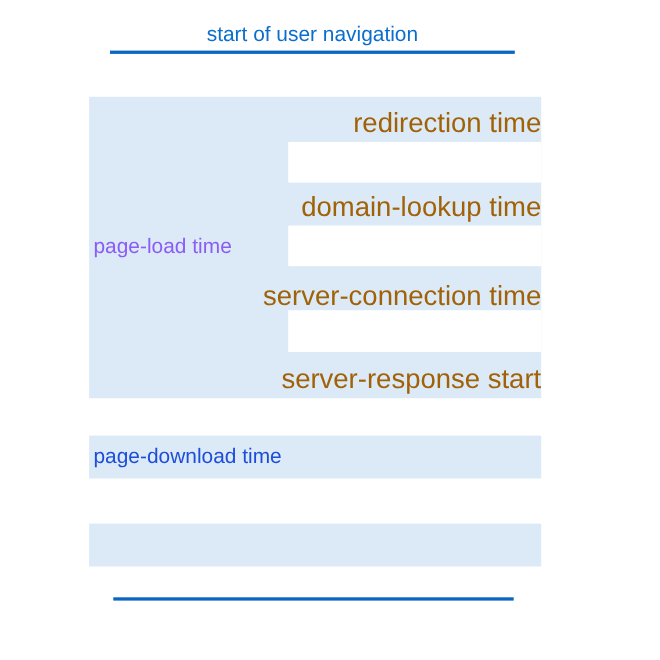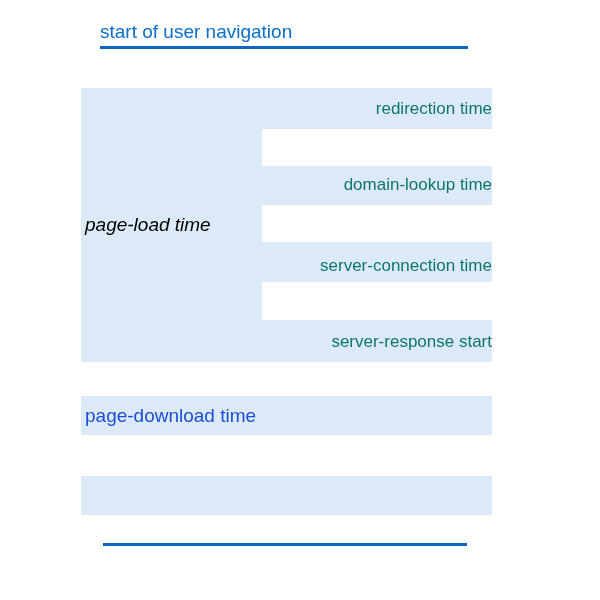--- a/index.html
+++ b/index.html
@@ -16,21 +16,21 @@
 
   #diagram {
     position: relative;
     width: 600px;
     height: 600px;
   }
 
   
   .marker-label {
     position: absolute;
-    text-align: left;
+    text-align: center;
     color: #0a6ecd;
     font-size: 19px;
     line-height: 1;
     white-space: nowrap;
   }
   .marker-rule {
     position: absolute;
     height: 3px;
     background: #0a66c2;
   }
@@ -48,44 +48,43 @@
     width: 411px;
     height: 274px;
     background: #dce9f7;
   }
 
   
   #page-load-label {
     position: absolute;
     left: 85px;
     top: 215px;
-    color: #000000;
+    color: #8b5cf6;
     font-size: 19px;
     line-height: 1;
     white-space: nowrap;
-    font-style: italic;
   }
 
   
   .notch {
     position: absolute;
     left: 262px;
     width: 230px;
     background: #ffffff;
   }
   #notch-1 { top: 129px; height: 37px; }
   #notch-2 { top: 205px; height: 37px; }
   #notch-3 { top: 282px; height: 38px; }
 
   
   .phase-label {
     position: absolute;
     right: 108px;
-    color: #0f766e;
-    font-size: 17px;
+    color: #a16207;
+    font-size: 25px;
     line-height: 1;
     white-space: nowrap;
     text-align: left;
   }
   #phase-redirection { top: 100px; }
   #phase-domain      { top: 176px; }
   #phase-connection  { top: 257px; }
   #phase-response    { top: 333px; }
 
   

